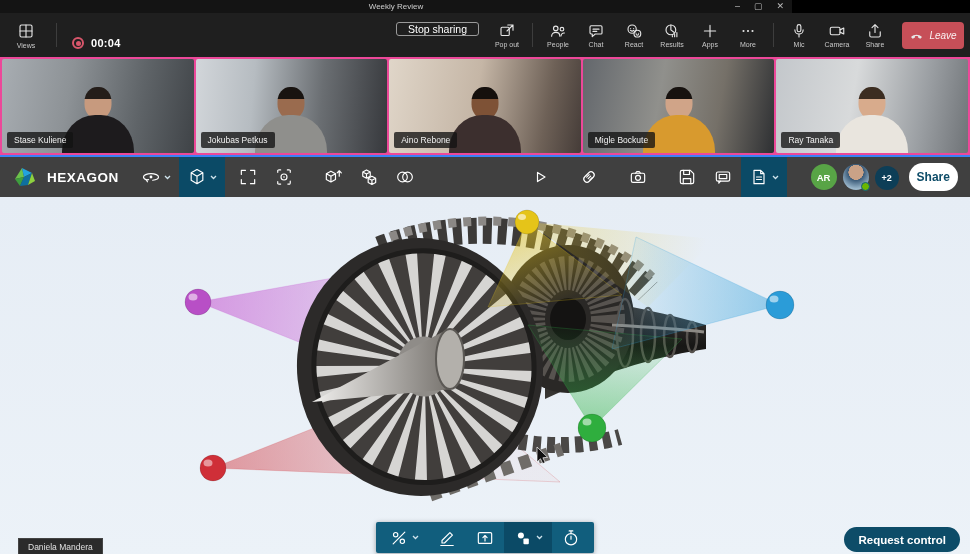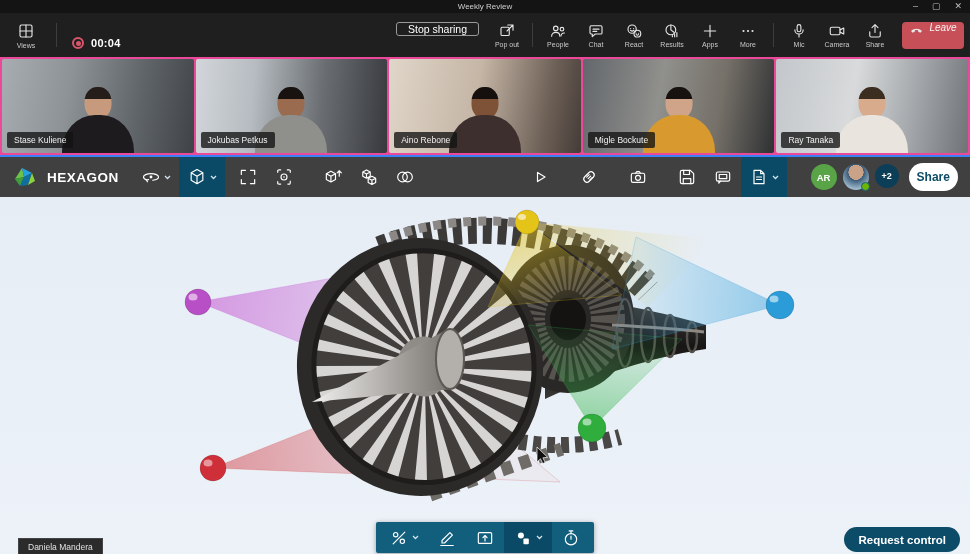--- a/index.html
+++ b/index.html
@@ -1,20 +1,20 @@
 <!DOCTYPE html>
 <html><head>
 <meta charset="utf-8">
 <style>
   * { margin:0; padding:0; box-sizing:border-box; }
   html,body { width:970px; height:554px; overflow:hidden; background:#000;
               font-family:"Liberation Sans", sans-serif; }
 
   
-  #titlebar { position:absolute; top:0; left:0; width:970px; height:13px; background:#141414;
+  #titlebar { position:absolute; top:0; left:0; width:792px; height:13px; background:#141414;
               display:flex; align-items:center; justify-content:center; }
   #titlebar .wtitle { color:#cfcfcf; font-size:8px; }
   .winctrls { position:absolute; right:4px; top:0; height:13px; display:flex; gap:14px; align-items:center; padding-right:4px; }
   .winctrls span { color:#bdbdbd; font-size:9px; line-height:13px; cursor:default; }
 
   
   #meetbar { position:absolute; top:13px; left:0; width:970px; height:44px; background:#1f1f1f; }
   .views-btn { position:absolute; left:6px; top:5px; width:40px; height:34px; display:flex; flex-direction:column;
                align-items:center; justify-content:center; gap:2px; border-radius:3px; }
   .tlabel { color:#c9c9c9; font-size:7px; }
@@ -26,21 +26,21 @@
   .stop-sharing { position:absolute; left:396px; top:9px; width:83px; height:14px; background:#1f1f1f;
                   border:1px solid #9a9a9a; border-radius:3px; color:#fff; font-size:10.5px;
                   display:flex; align-items:center; justify-content:center; }
   .actions { position:absolute; right:6px; top:0; height:44px; display:flex; align-items:center; }
   .tbtn { width:38px; height:40px; display:flex; flex-direction:column; align-items:center; justify-content:center; gap:1px; }
   .ticon { width:18px; height:18px; }
   .ticon * { stroke:#e6e6e6; stroke-width:1.5; fill:none; stroke-linecap:round; stroke-linejoin:round; }
   .ticon .f { fill:#e6e6e6; stroke:none; }
   .asep { width:1px; height:24px; background:#3d3d3d; margin:0 6px; }
   .leave-btn { width:62px; height:27px; margin-left:8px; background:#c64f58; border-radius:4px;
-               display:flex; align-items:flex-start; justify-content:center; gap:5px; }
+               display:flex; align-items:center; justify-content:center; gap:5px; }
   .leave-btn span { color:rgba(255,255,255,.92); font-size:10px; font-style:italic; }
 
   
   #videostrip { position:absolute; top:57px; left:0; width:970px; height:98px; background:#ec4899;
                 display:flex; gap:2px; padding:2px; }
   .tile { flex:1; position:relative; overflow:hidden; border-radius:2px; }
   .tile:nth-child(1) { background:linear-gradient(100deg,#a8adb2 0%,#8d9296 35%,#5f6468 70%,#3f4347 100%); }
   .tile:nth-child(2) { background:linear-gradient(95deg,#d2d6da 0%,#b6bcc1 30%,#6a6e72 65%,#37393d 100%); }
   .tile:nth-child(3) { background:linear-gradient(100deg,#e0d6c9 0%,#c5b6a6 45%,#6e6157 80%,#453c38 100%); }
   .tile:nth-child(4) { background:linear-gradient(100deg,#63676c 0%,#90908c 40%,#757068 70%,#2e3033 100%); }
@@ -68,21 +68,21 @@
   .brand-name { color:#fff; font-size:13.5px; font-weight:bold; letter-spacing:.5px; }
   .hbtn { height:40px; display:flex; align-items:center; justify-content:center; padding:0 8px; gap:3px; }
   .hbtn.active { background:#0b4a66; }
   .hicon { width:20px; height:20px; }
   .hicon * { stroke:#ffffff; stroke-width:1.4; fill:none; stroke-linecap:round; stroke-linejoin:round; }
   .hicon .f { fill:#ffffff; stroke:none; }
   .chev { width:7px; height:5px; }
   .chev path { stroke:#cfe3ec; stroke-width:1.3; fill:none; }
   .hspace-sm { width:6px; } .hspace-md { width:14px; } .hspace-lg { width:108px; }
   .doc-panel { background:#0b4a66; }
-  .avatars { display:flex; align-items:flex-start; gap:6px; margin-left:24px; }
+  .avatars { display:flex; align-items:flex-end; gap:6px; margin-left:24px; }
   .av { width:26px; height:26px; border-radius:50%; display:flex; align-items:center; justify-content:center;
         font-size:9.5px; font-weight:bold; color:#fff; position:relative; }
   .av-initials { background:#58a446; }
   .av-photo { background:radial-gradient(circle at 50% 32%,#caa287 0 34%,#3a5a78 35%,#9cb8cc 75%); }
   .presence { position:absolute; right:-1px; bottom:-1px; width:9px; height:9px; border-radius:50%;
               background:#6bb700; border:1.5px solid #115e7d; }
   .av-overflow { width:24px; height:24px; background:#0d3e57; font-size:9px; }
   .share-btn { margin-left:10px; margin-right:12px; width:54px; height:28px; background:#fff; border-radius:14px;
                color:#0d4c68; font-weight:bold; font-size:12px; display:flex; align-items:center; justify-content:center; }
 

